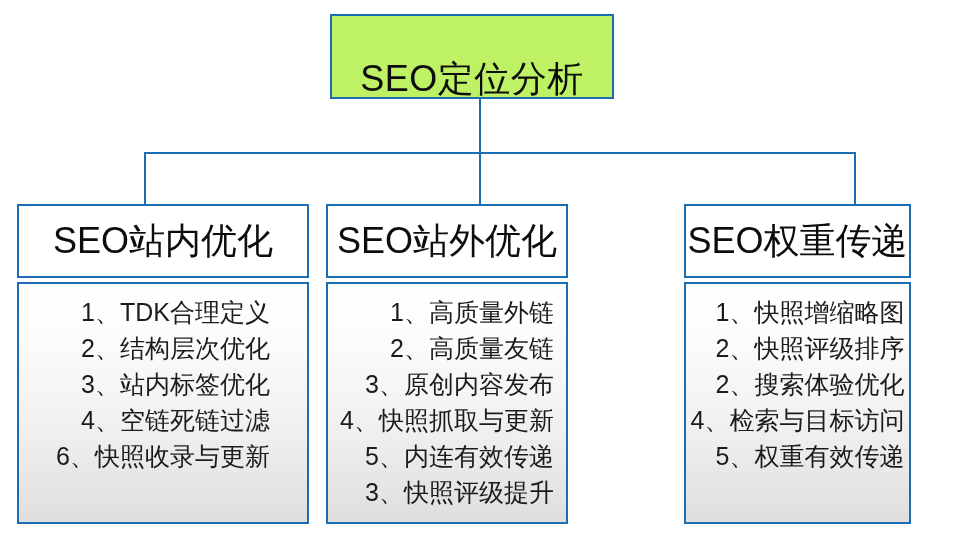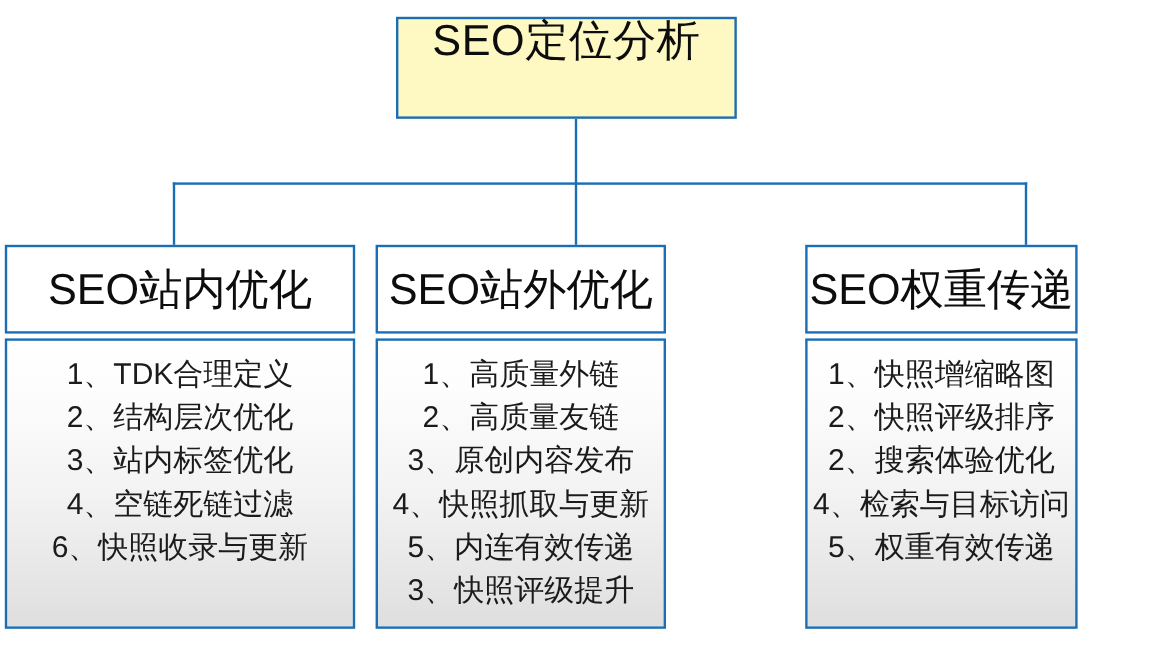--- a/index.html
+++ b/index.html
@@ -28,37 +28,38 @@
   .conn-v-right { left: 854px; top: 152px; width: 2px;  height: 54px; }
 
   
   .top-box {
     position: absolute;
     left: 330px;
     top: 14px;
     width: 284px;
     height: 85px;
     border: 2px solid #1C6EB4;
-    background: #fef9c3;
+    background: #bef264;
     box-sizing: border-box;
     display: flex;
-    align-items: flex-start;
+    align-items: flex-end;
     justify-content: center;
   }
   .top-box-label {
     font-size: 36px;
     color: #0d0d0d;
     letter-spacing: 0.5px;
     line-height: 1;
   }
 
   
   .column {
     position: absolute;
     top: 204px;
+    margin-left: 13px;
   }
   .col-0 { left: 4px;   width: 292px; }
   .col-1 { left: 313px; width: 242px; }
   .col-2 { left: 671px; width: 227px; }
 
   .col-header {
     height: 74px;
     border: 2px solid #1C6EB4;
     background: #ffffff;
     box-sizing: border-box;
@@ -81,21 +82,21 @@
     background: linear-gradient(to bottom, #ffffff 0%, #fdfdfd 18%, #f2f2f2 55%, #e4e4e4 88%, #dedede 100%);
     padding: 10px 0 0 0;
     display: flex;
     flex-direction: column;
     align-items: center;
     overflow: hidden;
   }
   .col-body-inner {
     display: flex;
     flex-direction: column;
-    align-items: center;
+    align-items: flex-end;
   }
   .list-item {
     font-size: 25px;
     color: #1b1b1b;
     line-height: 36px;
     white-space: nowrap;
   }
 </style>
 </head>
 <body>

